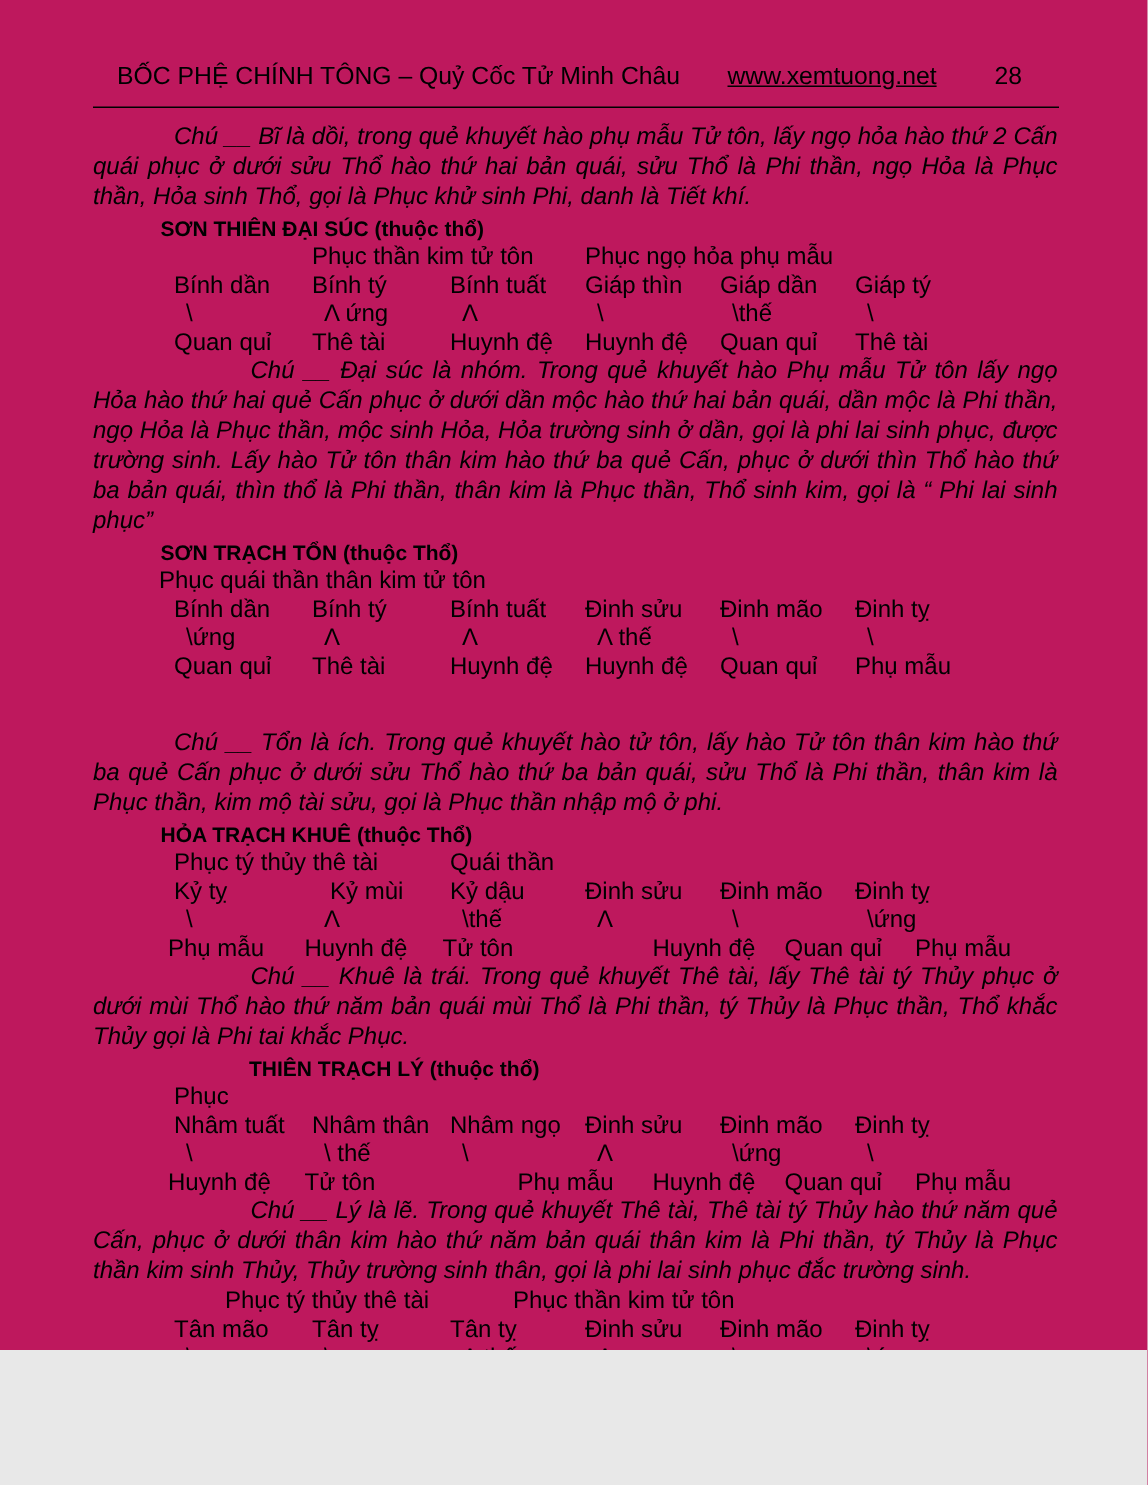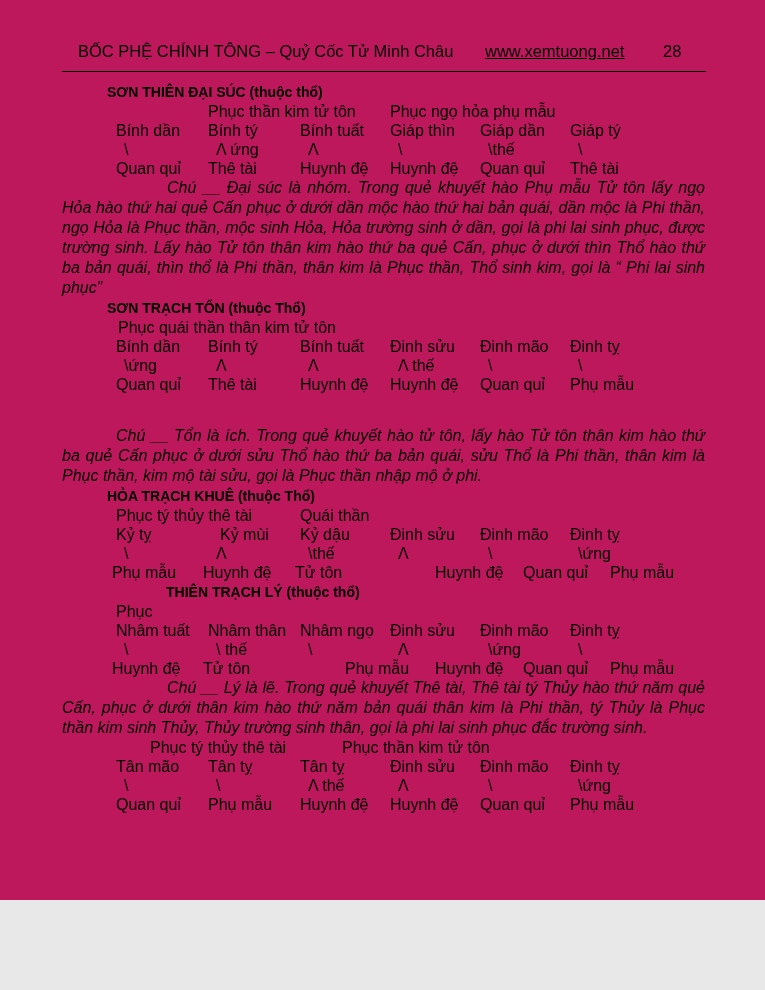--- a/index.html
+++ b/index.html
@@ -44,20 +44,21 @@
 </style>
 </head>
 <body>
 
 <div class="page">
   <div class="hdr-title">BỐC PHỆ CHÍNH TÔNG – Quỷ Cốc Tử Minh Châu</div>
   <div class="hdr-url">www.xemtuong.net</div>
   <div class="hdr-page">28</div>
   <div class="hdr-rule"></div>
   <div class="content">
+      <p class="para" style="text-indent: 54px;">Chú __ Bĩ là dồi, trong quẻ khuyết hào phụ mẫu Tử tôn, lấy ngọ hỏa hào thứ 2 Cấn quái phục ở dưới sửu Thổ hào thứ hai bản quái, sửu Thổ là Phi thần, ngọ Hỏa là Phục thần, Hỏa sinh Thổ, gọi là Phục khử sinh Phi, danh là Tiết khí.</p>
       <div class="heading" style="padding-left: 45px;">SƠN THIÊN ĐẠI SÚC (thuộc thổ)</div>
       <div class="tabrow">
         <span class="cell" style="left: 146px;">Phục thần kim tử tôn</span>
         <span class="cell" style="left: 328px;">Phục ngọ hỏa phụ mẫu</span>
       </div>
       <div class="tabrow">
         <span class="cell" style="left: 54px;">Bính dần</span>
         <span class="cell" style="left: 146px;">Bính tý</span>
         <span class="cell" style="left: 238px;">Bính tuất</span>
         <span class="cell" style="left: 328px;">Giáp thìn</span>
@@ -76,21 +77,21 @@
         <span class="cell" style="left: 54px;">Quan quỉ</span>
         <span class="cell" style="left: 146px;">Thê tài</span>
         <span class="cell" style="left: 238px;">Huynh đệ</span>
         <span class="cell" style="left: 328px;">Huynh đệ</span>
         <span class="cell" style="left: 418px;">Quan quỉ</span>
         <span class="cell" style="left: 508px;">Thê tài</span>
       </div>
       <p class="para" style="text-indent: 105px;">Chú __ Đại súc là nhóm. Trong quẻ khuyết hào Phụ mẫu Tử tôn lấy ngọ Hỏa hào thứ hai quẻ Cấn phục ở dưới dần mộc hào thứ hai bản quái, dần mộc là Phi thần, ngọ Hỏa là Phục thần, mộc sinh Hỏa, Hỏa trường sinh ở dần, gọi là phi lai sinh phục, được trường sinh. Lấy hào Tử tôn thân kim hào thứ ba quẻ Cấn, phục ở dưới thìn Thổ hào thứ ba bản quái, thìn thổ là Phi thần, thân kim là Phục thần, Thổ sinh kim, gọi là “ Phi lai sinh phục”</p>
       <div class="heading" style="padding-left: 45px;">SƠN TRẠCH TỔN (thuộc Thổ)</div>
       <div class="tabrow">
-        <span class="cell" style="left: 56px;">Phục quái thần thân kim tử tôn</span>
+        <span class="cell" style="left: 44px;">Phục quái thần thân kim tử tôn</span>
       </div>
       <div class="tabrow">
         <span class="cell" style="left: 54px;">Bính dần</span>
         <span class="cell" style="left: 146px;">Bính tý</span>
         <span class="cell" style="left: 238px;">Bính tuất</span>
         <span class="cell" style="left: 328px;">Đinh sửu</span>
         <span class="cell" style="left: 418px;">Đinh mão</span>
         <span class="cell" style="left: 508px;">Đinh tỵ</span>
       </div>
       <div class="tabrow">
@@ -132,20 +133,21 @@
         <span class="cell" style="left: 516px;">\ứng</span>
       </div>
       <div class="tabrow">
         <span class="cell" style="left: 50px;">Phụ mẫu</span>
         <span class="cell" style="left: 141px;">Huynh đệ</span>
         <span class="cell" style="left: 233px;">Tử tôn</span>
         <span class="cell" style="left: 373px;">Huynh đệ</span>
         <span class="cell" style="left: 461px;">Quan quỉ</span>
         <span class="cell" style="left: 548px;">Phụ mẫu</span>
       </div>
+      <p class="para" style="text-indent: 105px;">Chú __ Khuê là trái. Trong quẻ khuyết Thê tài, lấy Thê tài tý Thủy phục ở dưới mùi Thổ hào thứ năm bản quái mùi Thổ là Phi thần, tý Thủy là Phục thần, Thổ khắc Thủy gọi là Phi tai khắc Phục.</p>
       <div class="heading" style="padding-left: 104px;">THIÊN TRẠCH LÝ (thuộc thổ)</div>
       <div class="tabrow">
         <span class="cell" style="left: 54px;">Phục</span>
       </div>
       <div class="tabrow">
         <span class="cell" style="left: 54px;">Nhâm tuất</span>
         <span class="cell" style="left: 146px;">Nhâm thân</span>
         <span class="cell" style="left: 238px;">Nhâm ngọ</span>
         <span class="cell" style="left: 328px;">Đinh sửu</span>
         <span class="cell" style="left: 418px;">Đinh mão</span>

